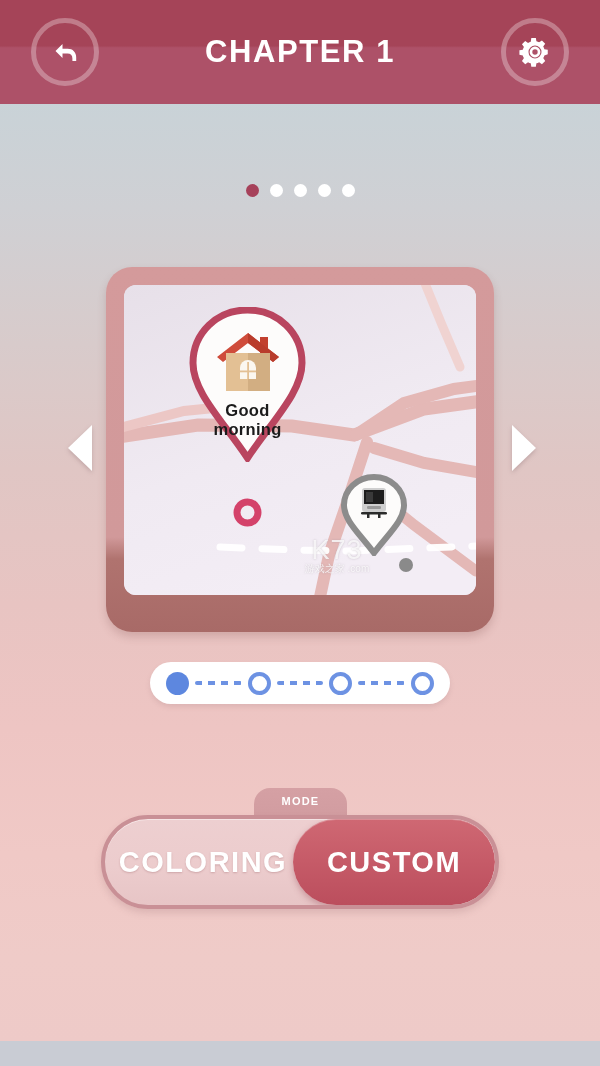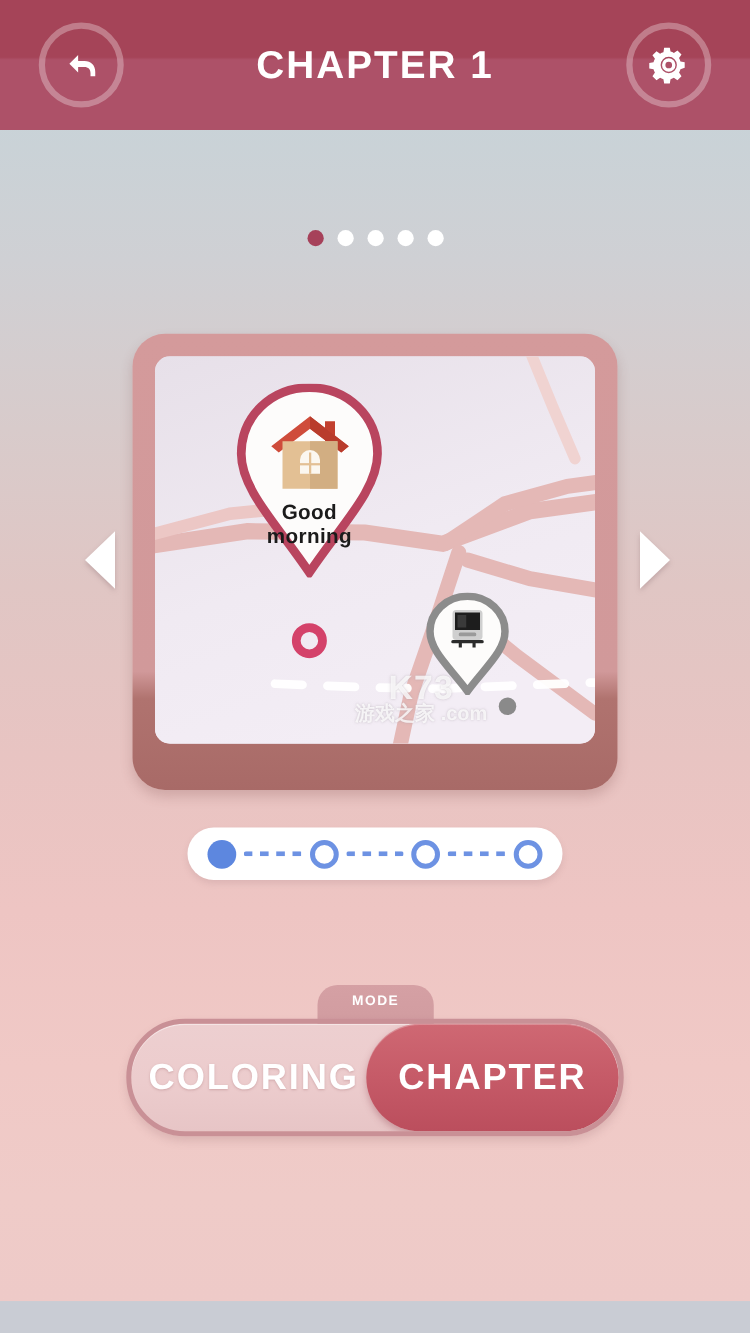--- a/index.html
+++ b/index.html
@@ -105,28 +105,28 @@
   
   #map-svg { position: absolute; left: 0; top: 0; }
 
   #watermark {
     position: absolute;
     left: 128px; top: 252px;
     width: 170px;
     text-align: center;
     color: rgba(255,255,255,0.78);
     font-size: 27px;
-    font-weight: bold;
+    font-weight: normal;
     letter-spacing: 1px;
     text-shadow: 0 0 2px rgba(160,150,160,0.55);
     pointer-events: none;
     line-height: 1;
   }
   #watermark .wm-sub {
-    font-size: 16px;
+    font-size: 10px;
     letter-spacing: 0px;
   }
 
   
   .pin {
     position: absolute;
     text-decoration: underline;
   }
   #house-pin { left: 60px; top: 22px; }
   #house-label {
@@ -398,17 +398,17 @@
     <span class="step-link"></span>
     <span class="step-node hollow"></span>
     <span class="step-link"></span>
     <span class="step-node hollow"></span>
   </div>
 
   <div id="mode-section">
     <div id="mode-tab">MODE</div>
     <div id="mode-toggle">
       <div class="mode-option" id="mode-option-0">COLORING</div>
-      <div class="mode-option" id="mode-option-1">CHAPTER</div>
+      <div class="mode-option" id="mode-option-1">CUSTOM</div>
     </div>
   </div>
 
 </div>
 
 </body></html>

